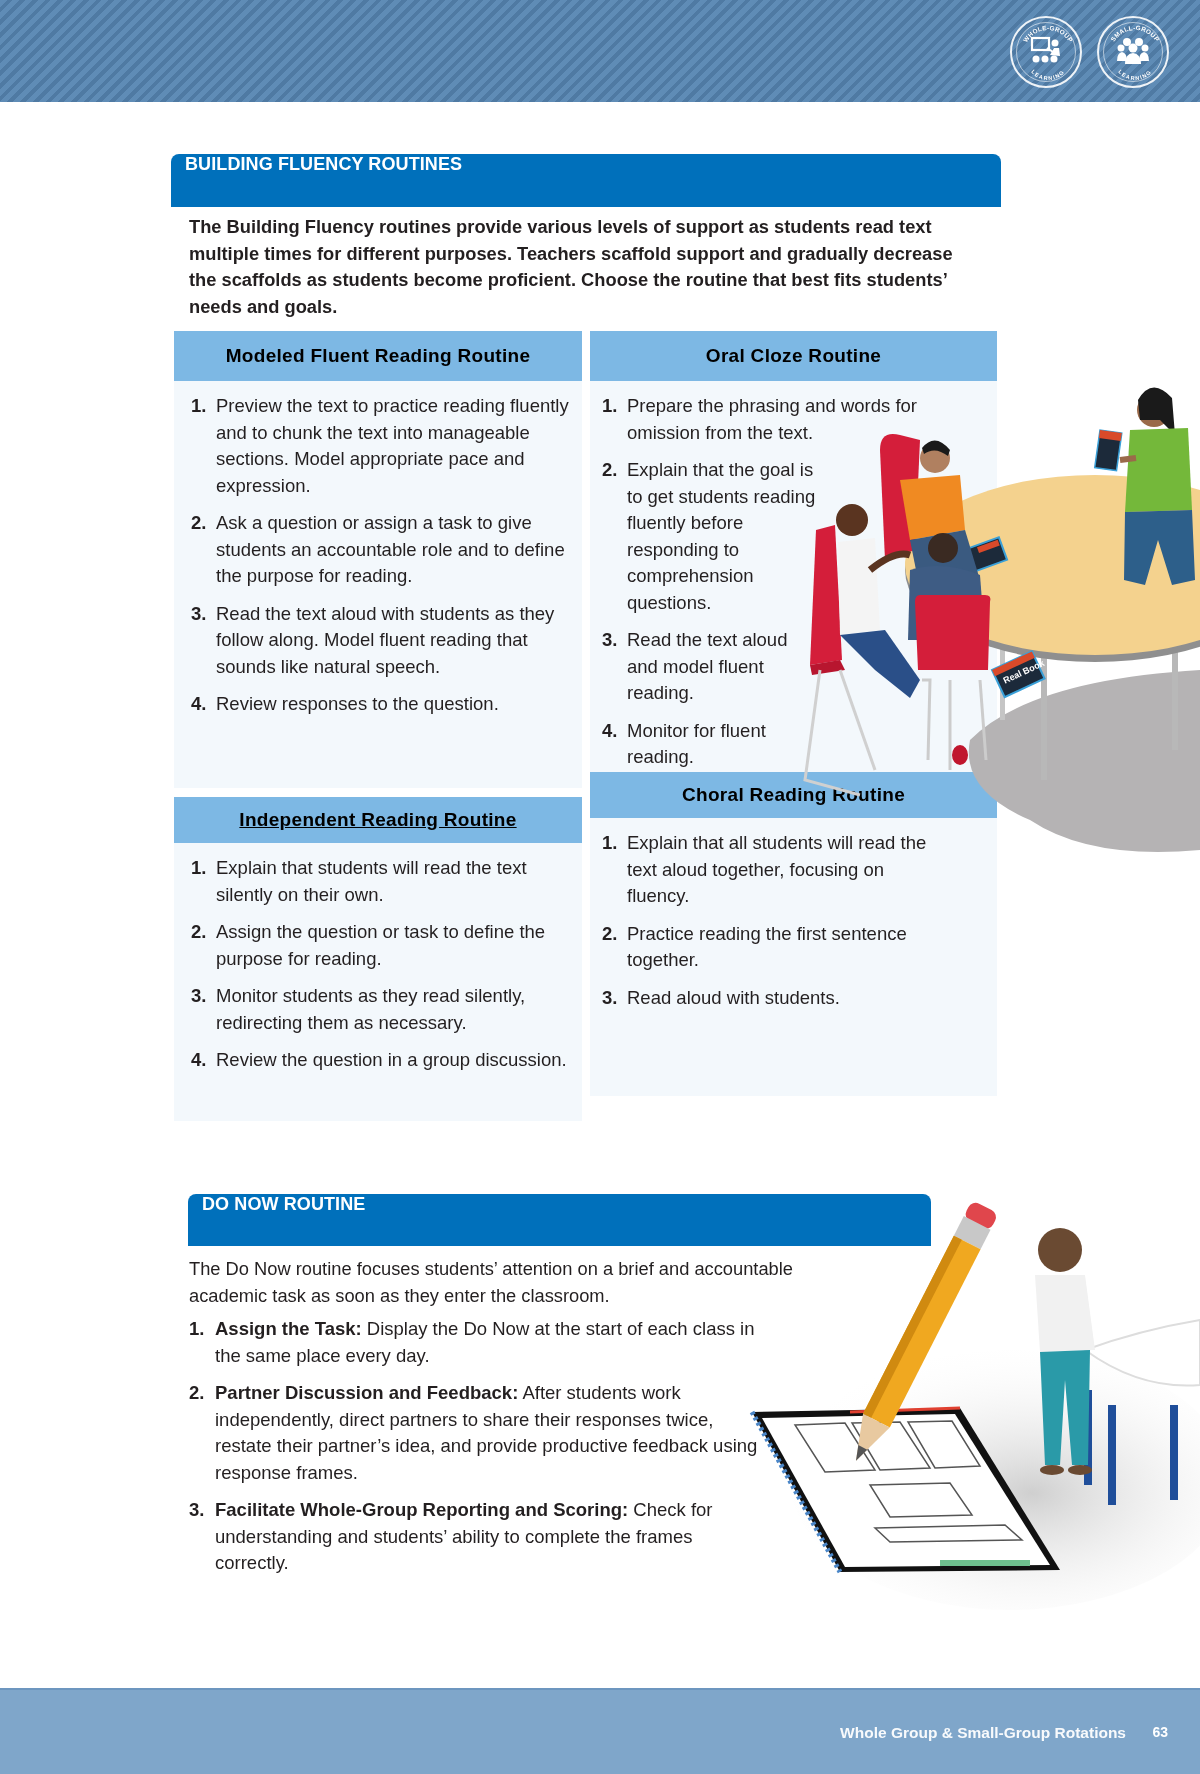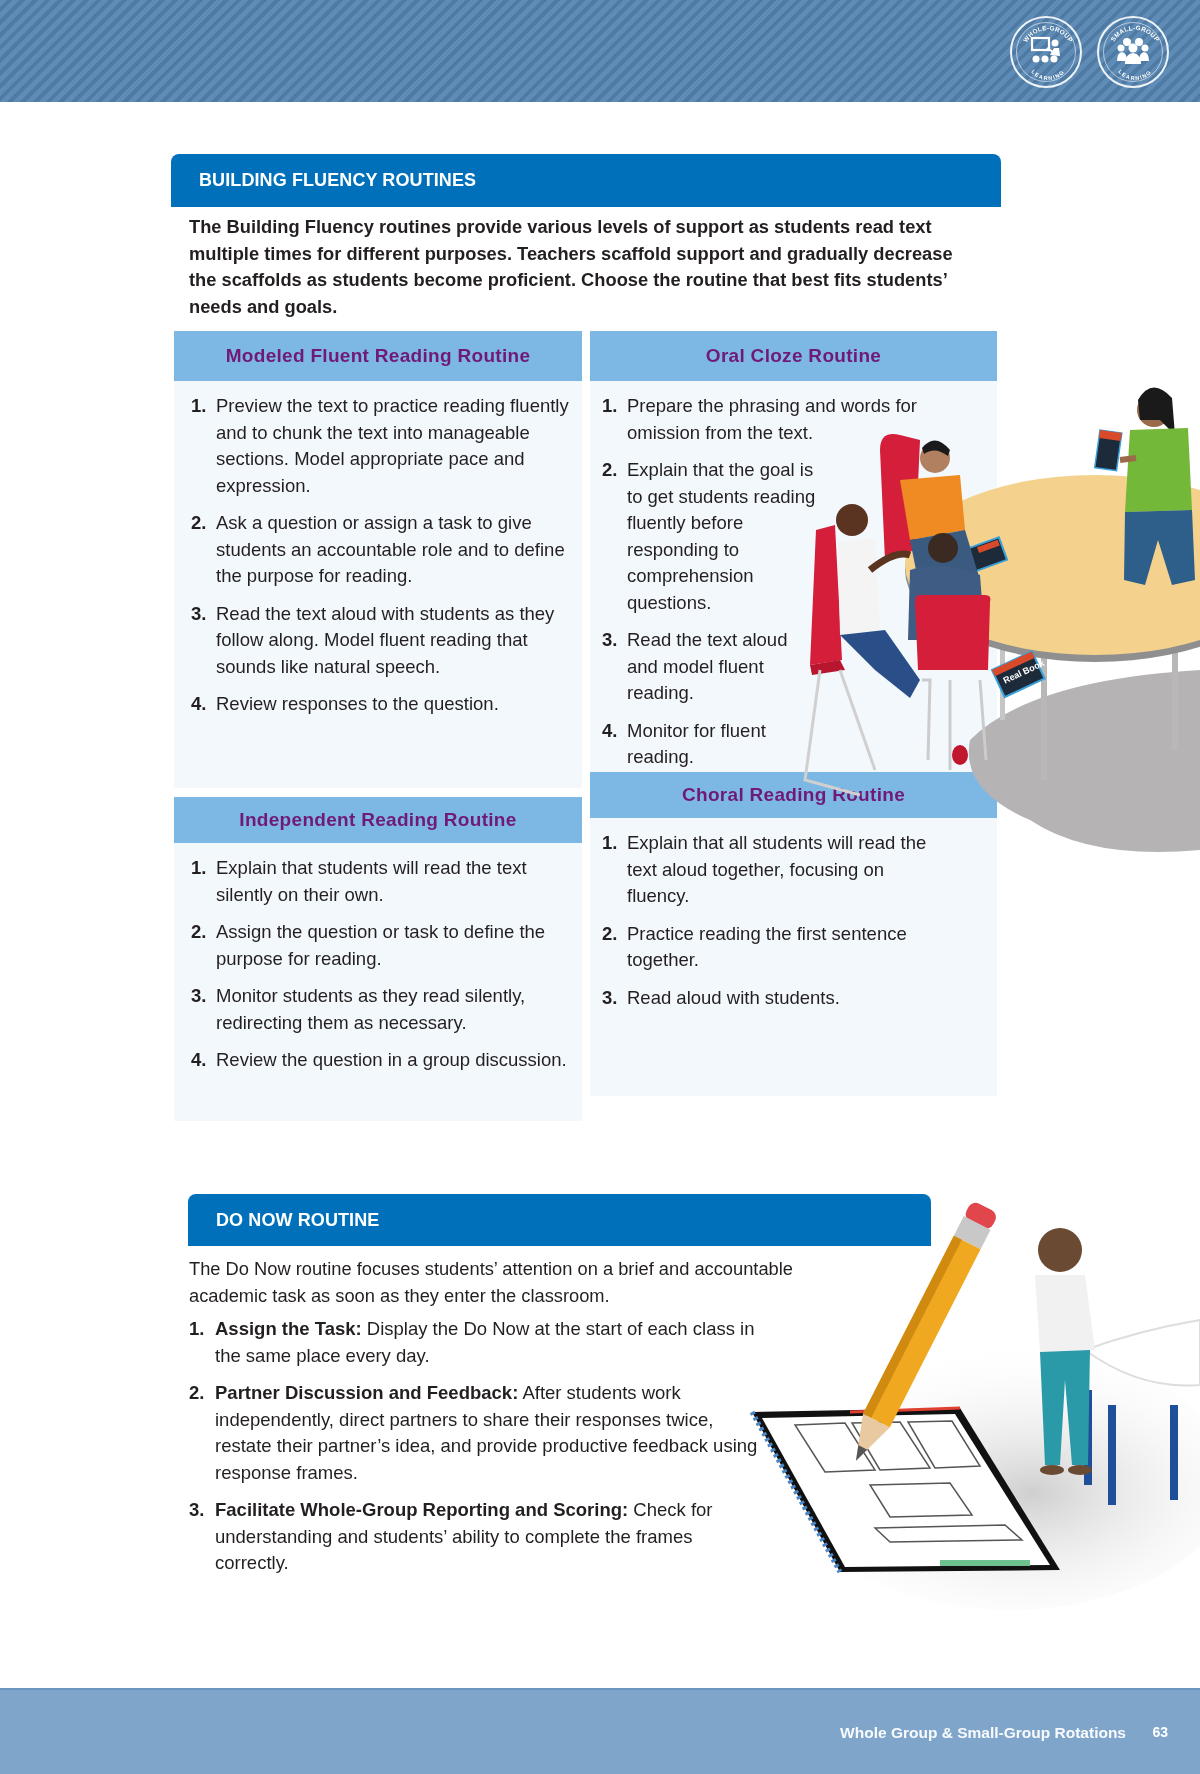--- a/index.html
+++ b/index.html
@@ -25,32 +25,32 @@
     position: absolute; left: 0; top: 0; width: 72px; height: 72px;
   }
   .badge.whole { left: 1010px; }
   .badge.small { left: 1097px; }
 
   
   .section-header {
     position: absolute; background: #0070bb; color: #ffffff;
     border-radius: 8px 8px 0 0;
     font-weight: bold; font-size: 18px; letter-spacing: 0.1px;
-    padding-left: 28px; display: flex; align-items: center;
+    padding-left: 14px; display: flex; 
   }
   .intro {
     position: absolute; font-size: 18.3px; line-height: 26.5px; color: #231f20;
   }
 
   
   .card {
     position: absolute; background: #f3f8fc;
   }
   .card-head {
-    height: 50px; background: #7db8e4; color: #701a75;
+    height: 50px; background: #7db8e4; color: #000000;
     font-weight: bold; font-size: 19px; letter-spacing: 0.3px;
     display: flex; align-items: center; justify-content: center;
   }
   .steps { list-style: none; padding: 12px 12px 0 17px; }
   .steps li {
     position: relative; padding-left: 25px; font-size: 18.5px; line-height: 26.5px;
     margin-bottom: 11px; color: #231f20;
   }
   .steps li .num {
     position: absolute; left: 0; top: 0; font-weight: bold;
@@ -153,21 +153,21 @@
   <div class="card-head">Oral Cloze Routine</div>
   <ol class="steps" style="padding-left:12px;">
     <li style="width:340px;"><span class="num">1.</span><span>Prepare the phrasing and words for omission from the text.</span></li>
     <li style="width:215px;"><span class="num">2.</span><span>Explain that the goal is to get students reading fluently before responding to comprehension questions.</span></li>
     <li style="width:195px;"><span class="num">3.</span><span>Read the text aloud and model fluent reading.</span></li>
     <li style="width:180px;"><span class="num">4.</span><span>Monitor for fluent reading.</span></li>
   </ol>
 </div>
 
 <div class="card" style="left:174px; top:797px; width:408px; height:324px;">
-  <div class="card-head" style="height:46px;">Independent Reading Routine</div>
+  <div class="card-head" style="height:46px;text-decoration:underline;">Independent Reading Routine</div>
   <ol class="steps">
     <li><span class="num">1.</span><span>Explain that students will read the text silently on their own.</span></li>
     <li><span class="num">2.</span><span>Assign the question or task to define the purpose for reading.</span></li>
     <li><span class="num">3.</span><span>Monitor students as they read silently, redirecting them as necessary.</span></li>
     <li><span class="num">4.</span><span>Review the question in a group discussion.</span></li>
   </ol>
 </div>
 
 <div class="card" style="left:590px; top:772px; width:407px; height:324px;">
   <div class="card-head" style="height:46px;">Choral Reading Routine</div>

